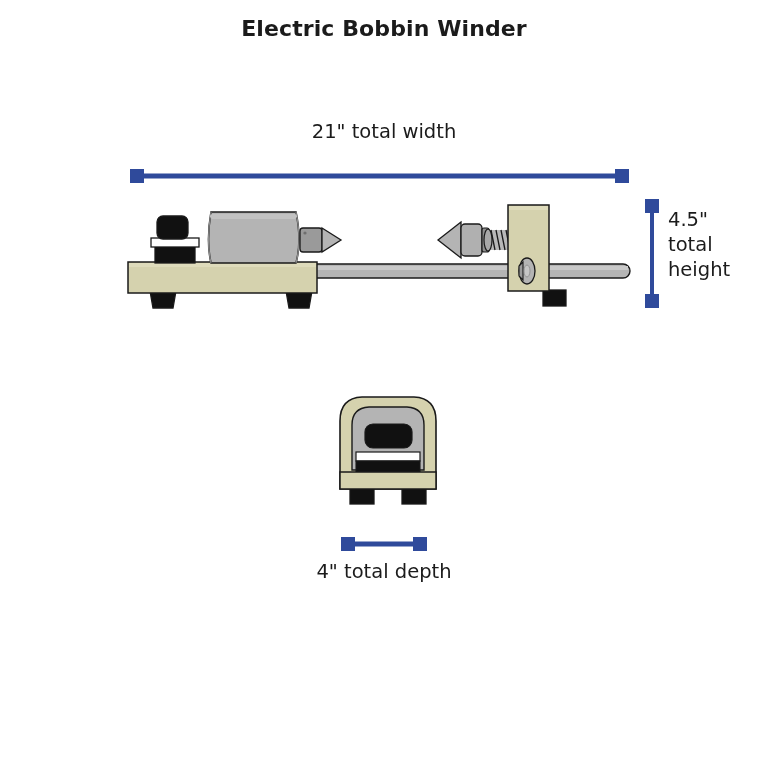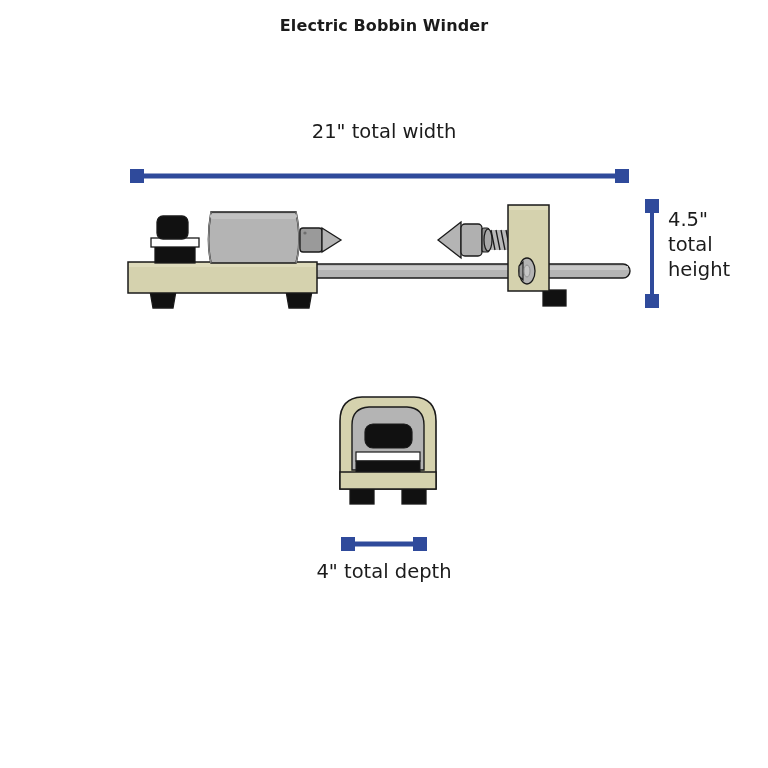--- a/index.html
+++ b/index.html
@@ -21,21 +21,21 @@
     top: 0;
     width: 768px;
     height: 768px;
   }
   .diagram-title {
     position: absolute;
     left: 0;
     top: 16px;
     width: 768px;
     text-align: center;
-    font-size: 16px;
+    font-size: 22px;
     font-weight: bold;
     letter-spacing: 0.1px;
     color: #1b1b1b;
   }
   .dim-label {
     position: absolute;
     font-size: 19.5px;
     font-weight: 400;
     color: #1b1b1b;
     white-space: pre-line;

